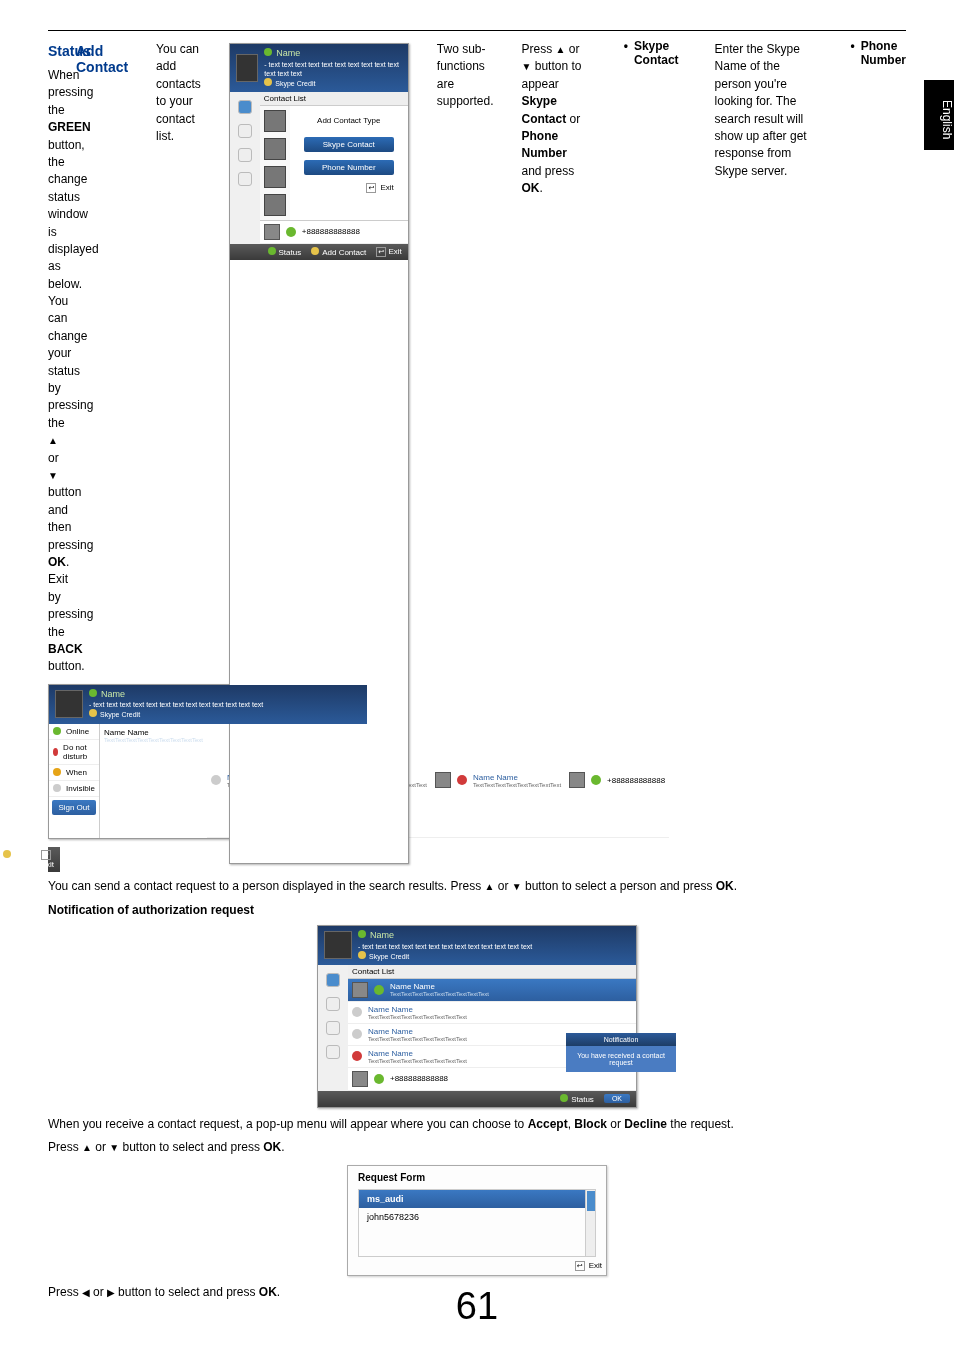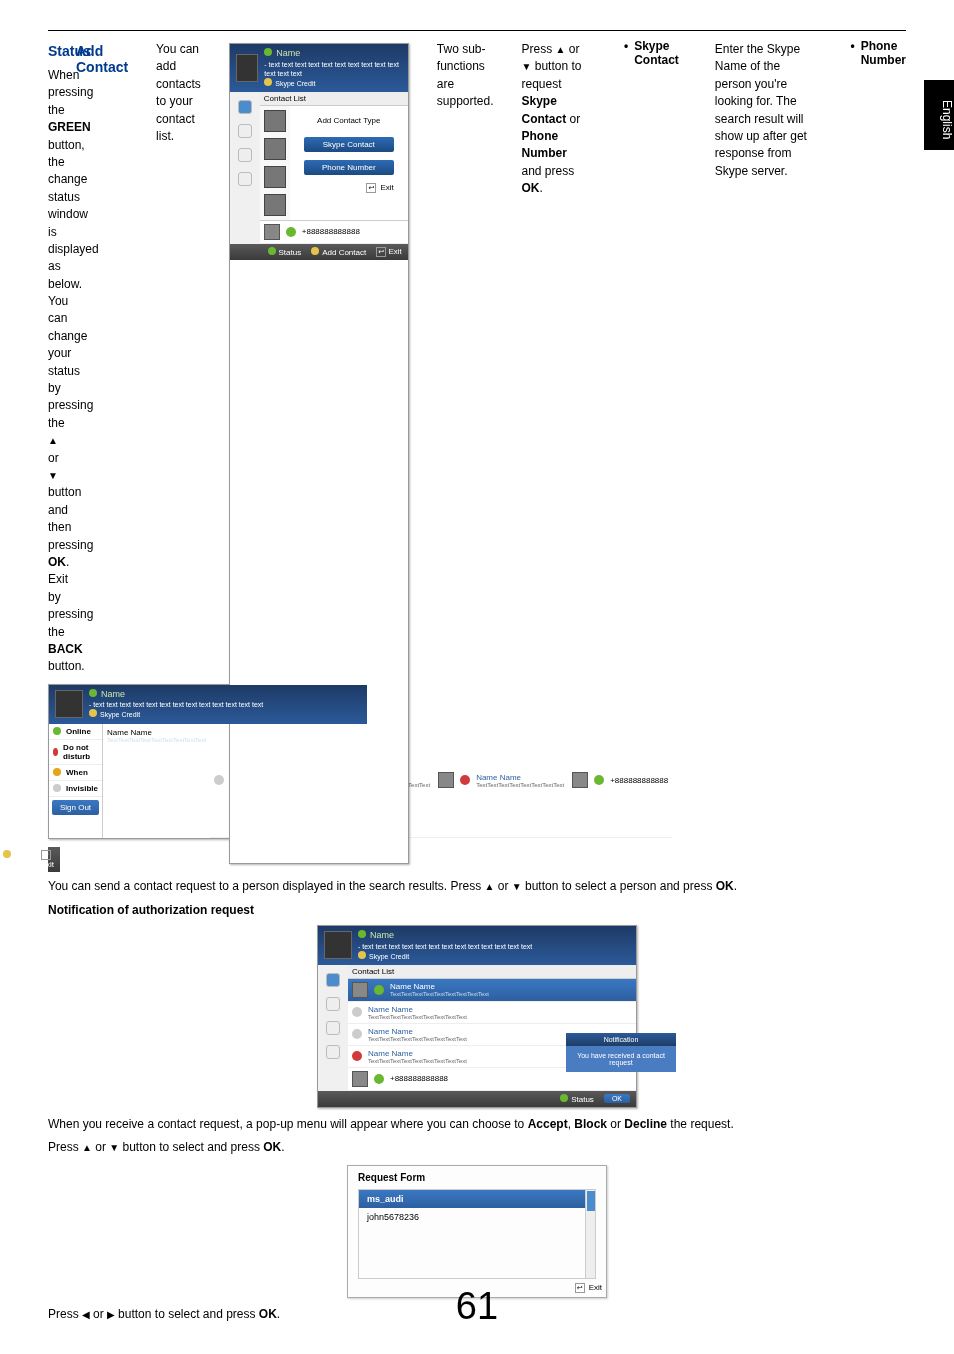--- a/index.html
+++ b/index.html
@@ -36,32 +36,32 @@
   .row-item{display:flex;align-items:center;gap:6px;padding:3px 4px;border-bottom:1px solid #eee;font-size:8px;}
   .row-item .ic{width:10px;height:10px;border-radius:50%;background:#7ac943;}
   .row-item.sel{background:linear-gradient(#3a78c2,#2d5fa0);color:#fff;}
   .row-item .av{width:16px;height:16px;background:#888;border:1px solid #555;}
   .sub7{font-size:6px;color:#666;}
   .btnbar{background:linear-gradient(#5a5a5a,#3a3a3a);color:#fff;display:flex;justify-content:flex-end;align-items:center;gap:10px;padding:3px 6px;font-size:8px;}
   .btnbar .bic{width:8px;height:8px;border-radius:50%;display:inline-block;margin-right:3px;}
   .box-panel{border:1px solid #aaa;background:#fdfdfd;box-shadow:1px 1px 2px rgba(0,0,0,.2);}
   
   .status-menu{width:90px;background:#fff;border-right:1px solid #ccc;}
-  .status-menu .mi{display:flex;align-items:center;gap:5px;padding:3px 4px;font-size:8px;border-bottom:1px solid #eee;font-weight:bold;}
+  .status-menu .mi{display:flex;align-items:center;gap:5px;padding:3px 4px;font-size:8px;border-bottom:1px solid #eee;}
   .status-menu .mi .d{width:8px;height:8px;border-radius:50%;}
   .signout{background:linear-gradient(#3a78c2,#2d5fa0);color:#fff;text-align:center;padding:3px;font-size:8px;margin:3px;border-radius:2px;}
   
   .centerpanel{flex:1;display:flex;flex-direction:column;align-items:center;justify-content:flex-start;padding:10px;}
   .btn-blue{background:linear-gradient(#2c6bb5,#1d4a82);color:#fff;font-size:8px;padding:3px 14px;border-radius:2px;margin:4px;min-width:90px;text-align:center;}
   .exit-row{display:flex;justify-content:flex-end;padding:4px;font-size:8px;gap:4px;align-items:center;}
   .exit-ic{border:1px solid #999;width:10px;height:10px;display:inline-flex;align-items:center;justify-content:center;font-size:7px;}
   
   .req-form{width:260px;margin:8px auto;}
   .req-form .title{font-size:10px;font-weight:bold;padding:6px 10px;}
-  .req-list{border:1px solid #ccc;margin:0 10px;height:90px;position:relative;}
+  .req-list{border:1px solid #ccc;margin:0 10px;height:68px;position:relative;}
   .req-list .ri{padding:4px 8px;font-size:9px;}
   .req-list .ri.sel{background:linear-gradient(#3a78c2,#2d5fa0);color:#fff;font-weight:bold;}
   .scroll{position:absolute;right:0;top:0;bottom:0;width:10px;background:#eee;border-left:1px solid #ccc;}
   .scroll .th{width:8px;height:20px;background:#4a8ccc;margin:1px;}
   
   .notif{position:absolute;right:-40px;bottom:35px;width:110px;font-size:7px;}
   .notif .nh{background:linear-gradient(#2c5a99,#1d3d66);color:#fff;padding:3px 5px;text-align:center;}
   .notif .nb{background:#4a7cc2;color:#fff;padding:6px 4px;text-align:center;}
   .ok-btn{font-size:7px;background:linear-gradient(#3a78c2,#2d5fa0);color:#fff;padding:1px 8px;border-radius:2px;}
   .page-num{position:absolute;bottom:26px;left:0;right:0;text-align:center;font-size:38px;}
@@ -203,21 +203,21 @@
         </div>
         <div class="btnbar">
           <span><span class="bic" style="background:#6ab82f"></span><span>Status</span></span>
           <span><span class="bic" style="background:#e6c34a"></span><span>Add Contact</span></span>
           <span><span class="exit-ic">↩</span> <span>Exit</span></span>
         </div>
       </div>
 
       <p>Two sub-functions are supported.</p>
       <p>
-        <span>Press </span><span class="tri-up"></span><span> or </span><span class="tri-down"></span><span> button to request </span><span class="bold">Skype Contact</span><span> or </span><span class="bold">Phone Number</span><span> and press </span><span class="bold">OK</span><span>.</span>
+        <span>Press </span><span class="tri-up"></span><span> or </span><span class="tri-down"></span><span> button to appear </span><span class="bold">Skype Contact</span><span> or </span><span class="bold">Phone Number</span><span> and press </span><span class="bold">OK</span><span>.</span>
       </p>
 
       <div class="bullet">
         <span class="dot">•</span>
         <span class="bold">Skype Contact</span>
       </div>
       <p class="indent">Enter the Skype Name of the person you're looking for. The search result will show up after get response from Skype server.</p>
       <div class="bullet">
         <span class="dot">•</span>
         <span class="bold">Phone Number</span>

